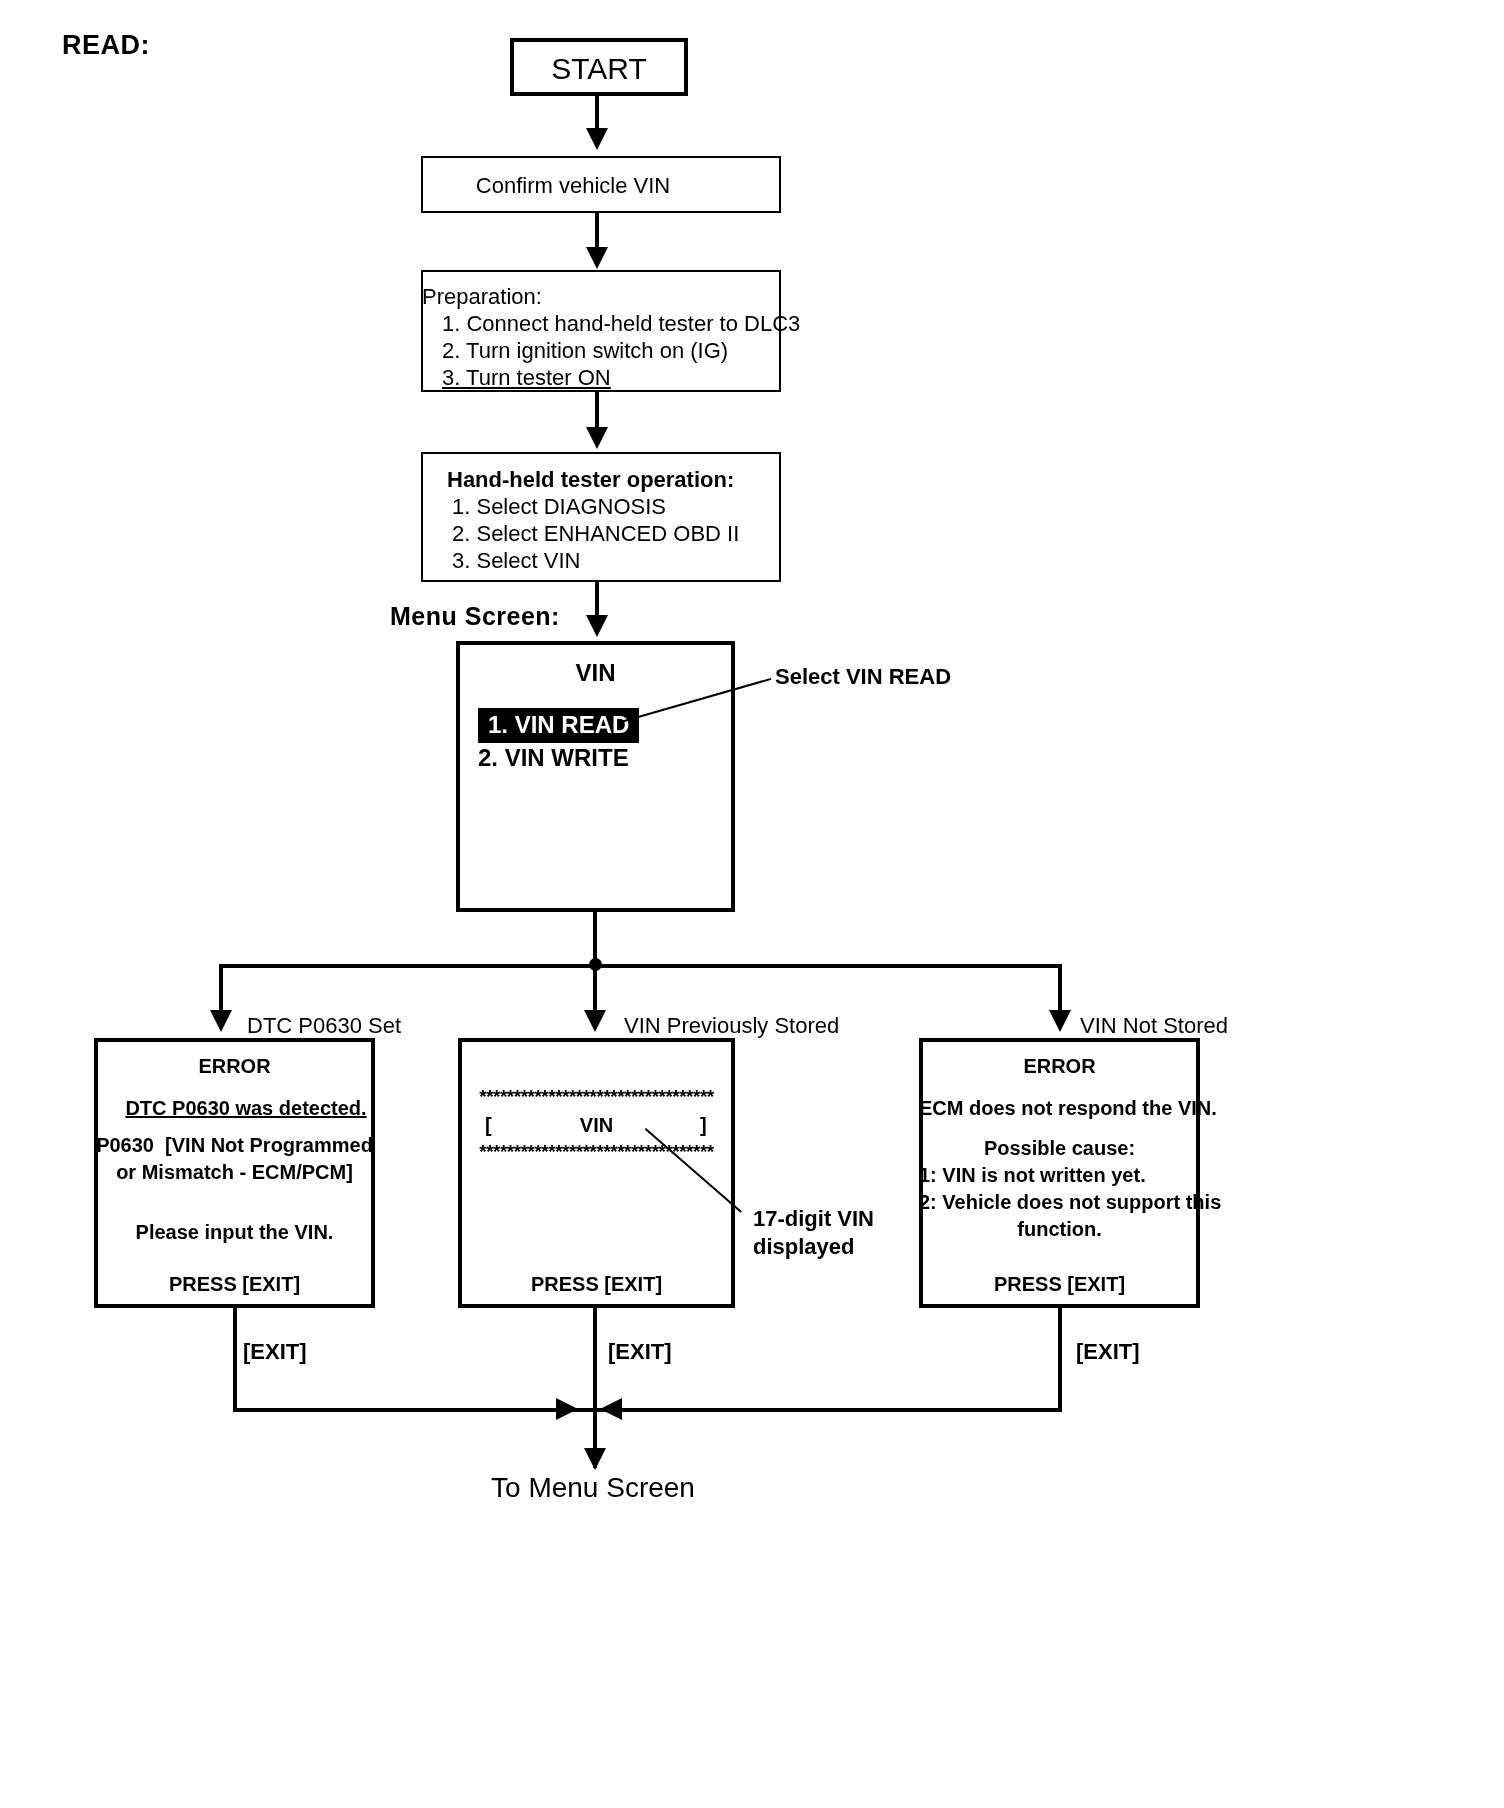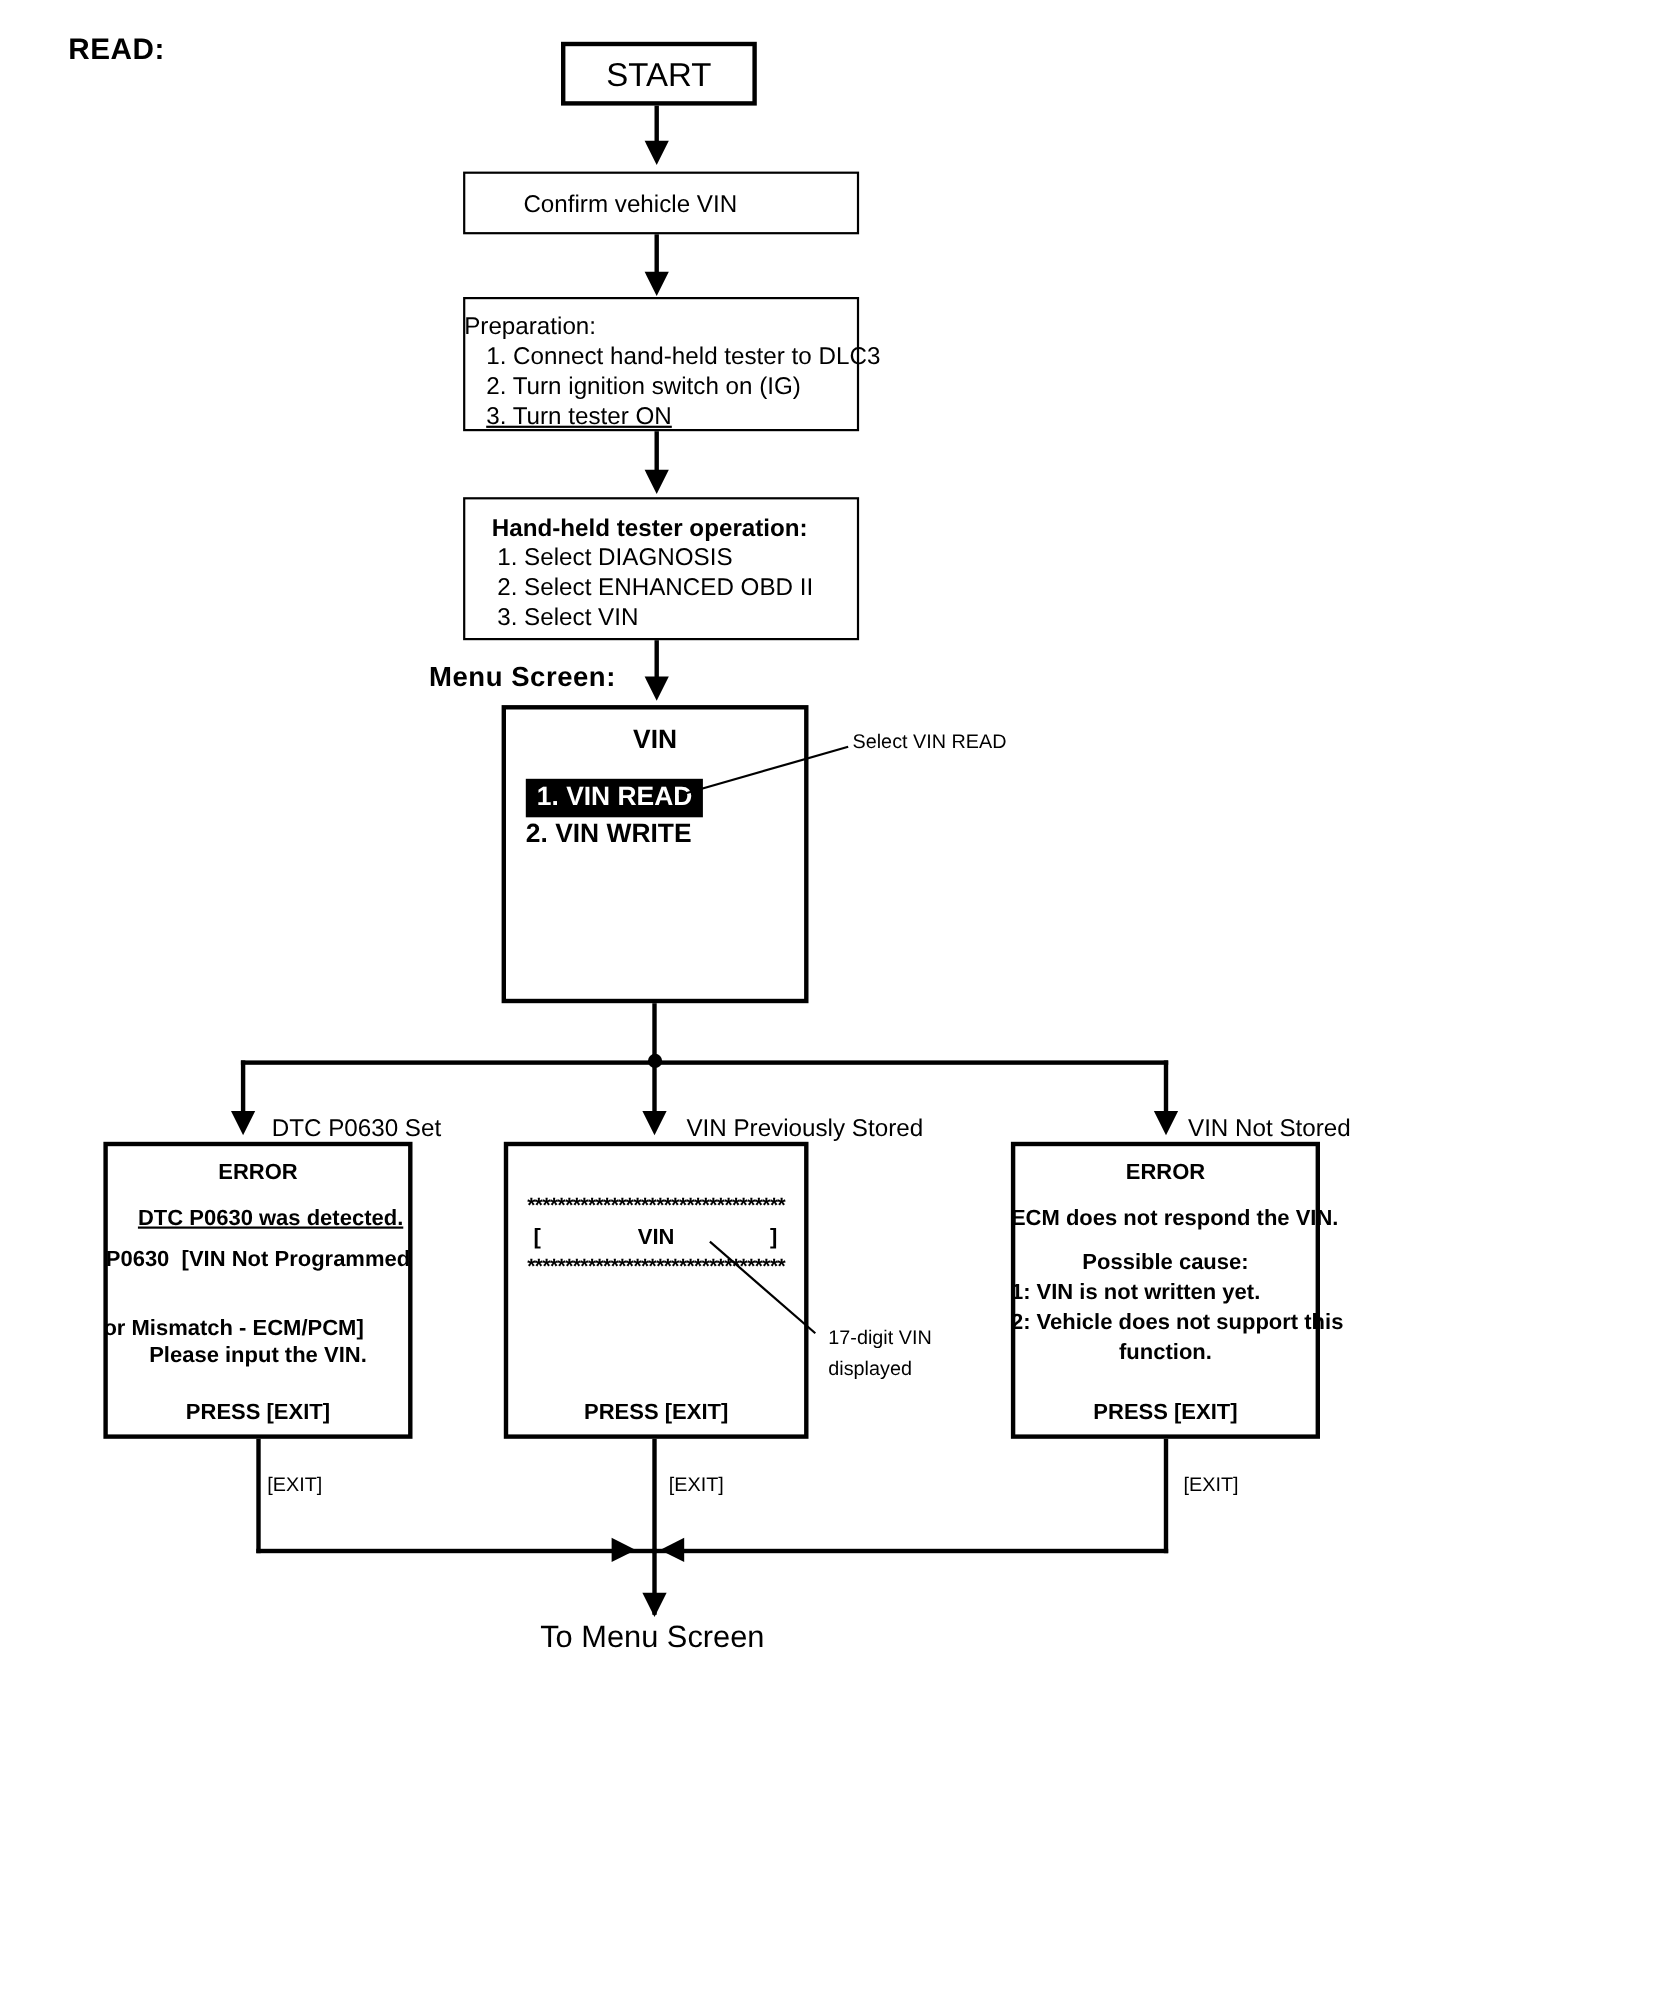--- a/index.html
+++ b/index.html
@@ -42,21 +42,21 @@
     line-height: 1.28;
   }
   .f-title   { font-size: 27px; font-weight: bold; letter-spacing: 0.5px; }
   .f-box     { font-size: 22px; }
   .f-boxb    { font-size: 22px; font-weight: bold; }
   .f-label   { font-size: 22px; }
   .f-menu    { font-size: 24px; font-weight: bold; }
   .f-screen  { font-size: 20px; font-weight: bold; }
   .f-stars   { font-size: 19px; font-weight: bold; letter-spacing: -0.5px; }
   .f-foot    { font-size: 28px; }
-  .f-anno    { font-size: 18px; }
+  .f-anno    { font-size: 22px; font-weight: bold; }
 
   
   .vline {
     position: absolute;
     background: #000000;
     width: 4px;
   }
   .hline {
     position: absolute;
     background: #000000;
@@ -167,21 +167,21 @@
   <div class="arrow-down" style="left:1049px; top:1010px;"></div>
 
   <div class="t f-label" style="left:247px; top:1012px;">DTC P0630 Set</div>
   <div class="t f-label" style="left:624px; top:1012px;">VIN Previously Stored</div>
   <div class="t f-label" style="left:1080px; top:1012px;">VIN Not Stored</div>
 
   <div class="box box-thick" style="left:94px; top:1038px; width:281px; height:270px;"></div>
   <div class="center-text f-screen" style="left:94px; top:1054px; width:281px;">ERROR</div>
   <div class="center-text f-screen" style="left:94px; top:1096px; width:304px;text-decoration:underline;">DTC P0630 was detected.</div>
   <div class="center-text f-screen" style="left:94px; top:1133px; width:281px;">P0630  [VIN Not Programmed</div>
-  <div class="center-text f-screen" style="left:94px; top:1160px; width:227px;margin-top:36px;">or Mismatch - ECM/PCM]</div>
+  <div class="center-text f-screen" style="left:94px; top:1160px; width:281px;">or Mismatch - ECM/PCM]</div>
   <div class="center-text f-screen" style="left:94px; top:1220px; width:281px;">Please input the VIN.</div>
   <div class="center-text f-screen" style="left:94px; top:1272px; width:281px;">PRESS [EXIT]</div>
 
   <div class="box box-thick" style="left:458px; top:1038px; width:277px; height:270px;"></div>
   <div class="center-text f-stars" style="left:458px; top:1085px; width:277px;">**********************************</div>
   <div class="t f-screen" style="left:485px; top:1113px;">[</div>
   <div class="center-text f-screen" style="left:458px; top:1113px; width:277px;">VIN</div>
   <div class="t f-screen" style="left:700px; top:1113px;">]</div>
   <div class="center-text f-stars" style="left:458px; top:1140px; width:277px;">**********************************</div>
   <div class="center-text f-screen" style="left:458px; top:1272px; width:277px;">PRESS [EXIT]</div>

